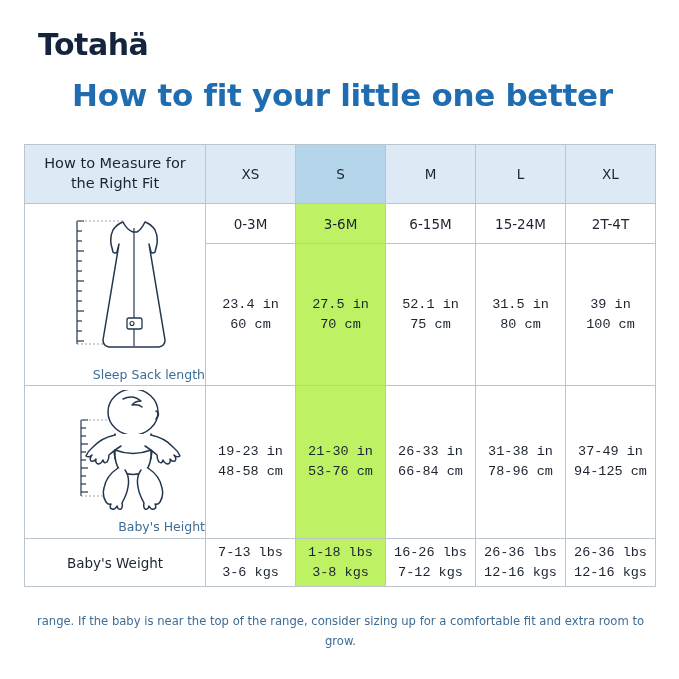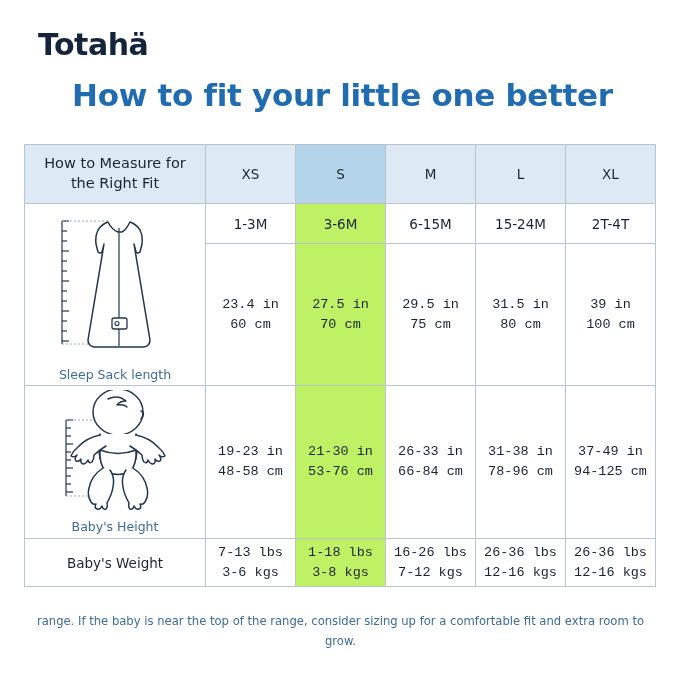--- a/index.html
+++ b/index.html
@@ -105,21 +105,21 @@
   .two-line span { display: block; }
 
   
   td.illus {
     padding: 6px 0 4px 0;
     vertical-align: middle;
   }
   .illus-inner {
     display: flex;
     flex-direction: column;
-    align-items: center;
+    align-items: flex-end;
     justify-content: center;
   }
   .illus-caption {
     margin-top: 4px;
     font-family: "DejaVu Sans", sans-serif;
     font-size: 12.5px;
     color: #3d6d96;
     white-space: nowrap;
   }
   td.label-cell {
@@ -210,21 +210,21 @@
 
                 <line x1="79" y1="20" x2="79" y2="138" stroke="#22364d" stroke-width="1.2"></line>
 
                 <rect x="72" y="110" width="15" height="11" rx="2" fill="#ffffff" stroke="#22364d" stroke-width="1.3"></rect>
                 <circle cx="77" cy="115.5" r="2" fill="#ffffff" stroke="#22364d" stroke-width="1.1"></circle>
               </svg>
             </span>
             <div class="illus-caption">Sleep Sack length</div>
           </div>
         </td>
-        <td>1-3M</td>
+        <td>0-3M</td>
         <td class="hl">3-6M</td>
         <td>6-15M</td>
         <td>15-24M</td>
         <td>2T-4T</td>
       </tr>
 
       <tr class="len-row">
         <td>
           <div class="two-line">
             <span>23.4 in</span>
@@ -232,21 +232,21 @@
           </div>
         </td>
         <td class="hl">
           <div class="two-line">
             <span>27.5 in</span>
             <span>70 cm</span>
           </div>
         </td>
         <td>
           <div class="two-line">
-            <span>29.5 in</span>
+            <span>52.1 in</span>
             <span>75 cm</span>
           </div>
         </td>
         <td>
           <div class="two-line">
             <span>31.5 in</span>
             <span>80 cm</span>
           </div>
         </td>
         <td>

